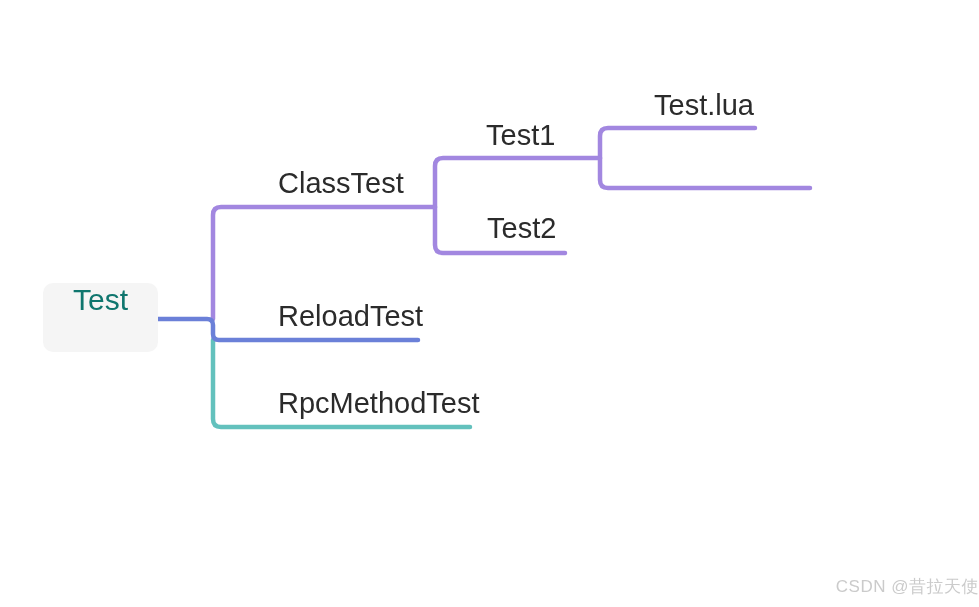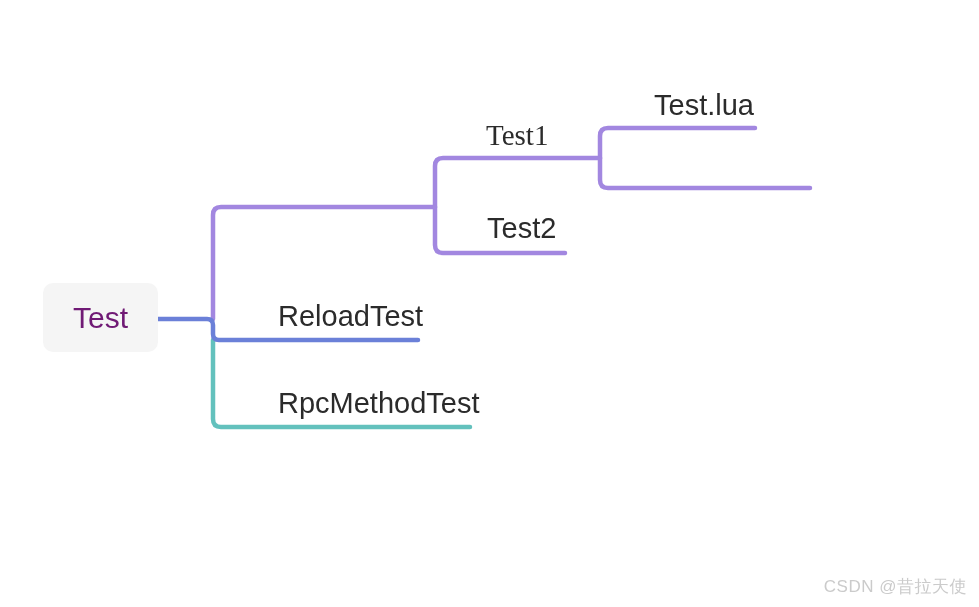--- a/index.html
+++ b/index.html
@@ -27,44 +27,43 @@
     stroke-linejoin: round;
   }
   .root-node {
     position: absolute;
     left: 43px;
     top: 283px;
     width: 115px;
     height: 69px;
     border-radius: 10px;
     display: flex;
-    align-items: center;
     justify-content: center;
     font-size: 30px;
-    color: #701a75;
+    color: #0f766e;
     cursor: pointer;
   }
   .node-label {
     position: absolute;
     font-size: 29px;
     line-height: 28px;
     color: #2b2b2b;
     white-space: nowrap;
     cursor: pointer;
   }
   .lbl-classtest     { left: 278px; top: 169px; }
-  .lbl-test1         { left: 486px; top: 121px; font-family: Liberation Serif, serif; }
+  .lbl-test1         { left: 486px; top: 121px; }
   .lbl-test-lua      { left: 654px; top:  91px; }
   .lbl-readme-md     { left: 654px; top: 152px; }
   .lbl-test2         { left: 487px; top: 214px; }
   .lbl-reloadtest    { left: 278px; top: 302px; }
   .lbl-rpcmethodtest { left: 278px; top: 389px; }
   .watermark {
     position: absolute;
-    right: 12px;
+    right: 0;
     bottom: 9px;
     font-size: 17px;
     letter-spacing: 0.5px;
     margin-top: 16px;
   }
 </style>
 </head>
 <body>
 
 <div id="stage">
@@ -76,20 +75,21 @@
     <path class="edge" d="M 600 158 L 600 136 Q 600 128 608 128 L 755 128" stroke="#a287e0"></path>
     <path class="edge" d="M 600 158 L 600 180 Q 600 188 608 188 L 810 188" stroke="#a287e0"></path>
     <path class="edge" d="M 213 340 L 213 419 Q 213 427 221 427 L 470 427" stroke="#63c1bd"></path>
     <path class="edge" d="M 158 319 L 207 319 Q 213 319 213 325 L 213 334 Q 213 340 219 340 L 418 340" stroke="#6b80d8"></path>
   </svg>
 
   <div class="root-node" style="background: rgb(245, 245, 245);">
     <span>Test</span>
   </div>
 
+  <div class="node-label lbl-classtest">ClassTest</div>
 
   <div class="node-label lbl-test1">Test1</div>
 
   <div class="node-label lbl-test-lua">Test.lua</div>
 
 
   <div class="node-label lbl-test2">Test2</div>
 
   <div class="node-label lbl-reloadtest">ReloadTest</div>
 

